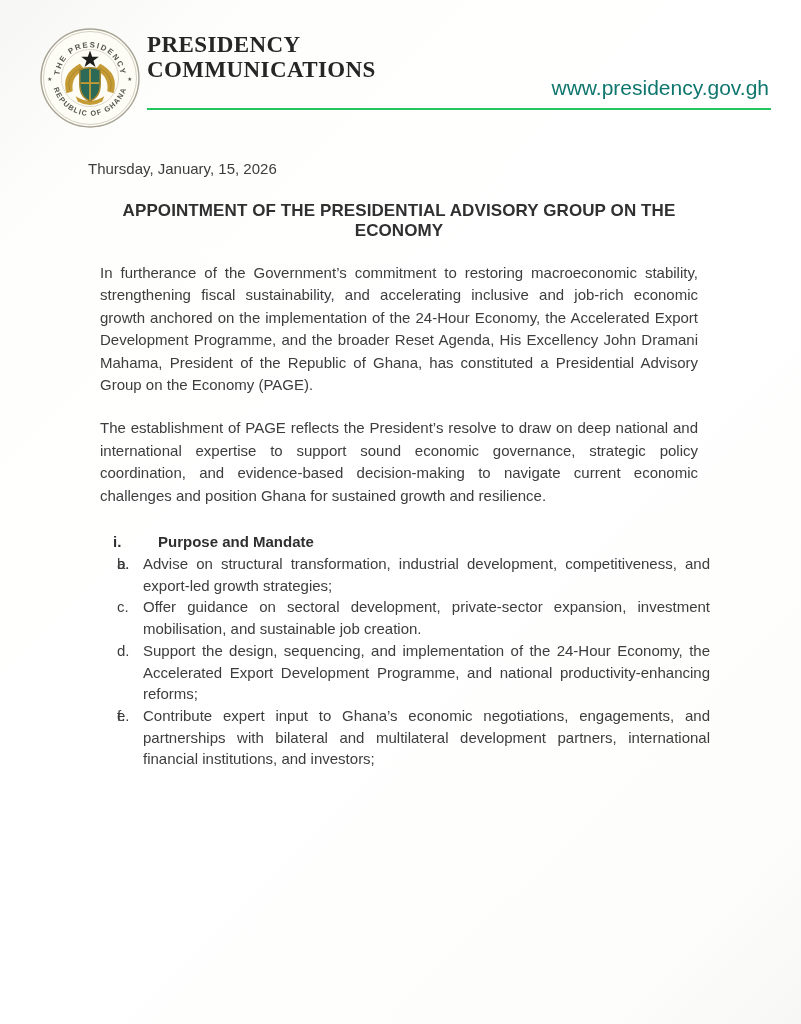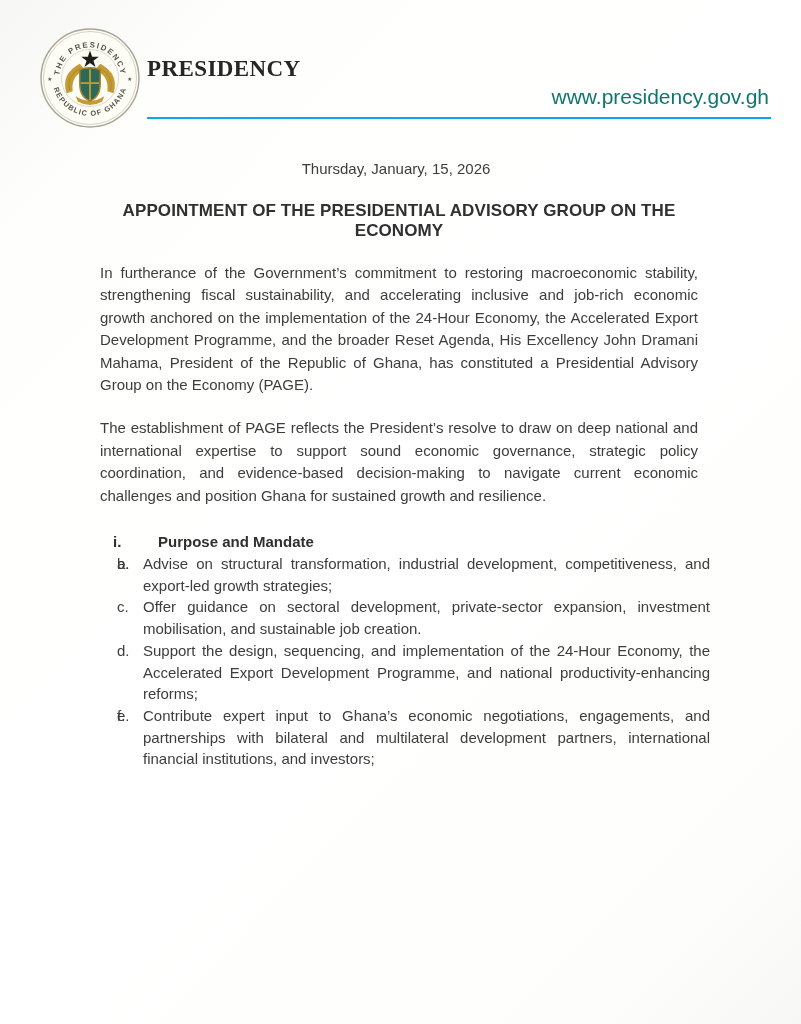--- a/index.html
+++ b/index.html
@@ -8,36 +8,36 @@
     background:linear-gradient(135deg,#f6f6f5 0%,#fefefd 14%,#ffffff 50%,#fdfdfc 88%,#f7f7f6 100%);
     font-family:"Liberation Sans","DejaVu Sans",sans-serif;
     color:#3d3d3d;
     -webkit-font-smoothing:antialiased;
   }
   .page{position:absolute;inset:0;}
 
   
   .seal{position:absolute;left:39px;top:27px;width:102px;height:102px;}
   .masthead{
-    position:absolute;left:147px;top:56px;right:30px;
-    border-bottom:2px solid #0ea5e9;padding-bottom:9px;height:52px;
+    position:absolute;left:147px;top:32px;right:30px;
+    border-bottom:2px solid #22c55e;padding-bottom:24px;height:52px;
   }
   .org-name{
     font-family:"Liberation Serif","DejaVu Serif",serif;
     font-weight:bold;font-size:23px;line-height:25px;
     letter-spacing:0.4px;color:#262626;
   }
   .website{
     position:absolute;right:2px;bottom:8px;
     font-size:21px;color:#0f766e;
   }
 
   
   .content{position:absolute;left:88px;top:150px;width:622px;font-size:15px;}
-  .date-line{text-align:center;margin:8px 6px 0 0;line-height:22px;}
+  .date-line{text-align:left;margin:8px 6px 0 0;line-height:22px;}
   .doc-title{
     text-align:center;font-weight:bold;color:#303030;
     margin-top:21px;font-size:17px;line-height:20px;letter-spacing:0.1px;
   }
   p.body-par{
     margin:12px;text-align:justify;line-height:22.4px;margin-top:21px;color:#3d3d3d;
   }
   .section-head{
     display:flex;margin-top:25px;font-weight:bold;color:#2f2f2f;line-height:20px;
   }
@@ -80,20 +80,21 @@
       <path d="M36,68 Q50,77 64,68 L62,73 Q50,80 38,73 Z" fill="#c49b35"></path>
       <path d="M50,40 C56,40 60,42 60,42 L60,56 C60,66 56,70.5 50,72.5 C44,70.5 40,66 40,56 L40,42 C40,42 44,40 50,40 Z" fill="#2c6a57" stroke="#a8842a" stroke-width="1.4"></path>
       <line x1="50" y1="41.5" x2="50" y2="71.5" stroke="#c49b35" stroke-width="1.8"></line>
       <line x1="41" y1="55" x2="59" y2="55" stroke="#c49b35" stroke-width="1.8"></line>
       <polygon points="50,23 52.1,29.2 58.6,29.2 53.4,33 55.4,39.2 50,35.4 44.6,39.2 46.6,33 41.4,29.2 47.9,29.2" fill="#1d1d1b"></polygon>
     </g>
   </svg>
 
   <div class="masthead">
     <div class="org-name">PRESIDENCY</div>
+    <div class="org-name">COMMUNICATIONS</div>
     <div class="website">www.presidency.gov.gh</div>
   </div>
 
   <div class="content">
     <div class="date-line">Thursday, January, 15, 2026</div>
 
     <div class="doc-title">APPOINTMENT OF THE PRESIDENTIAL ADVISORY GROUP ON THE ECONOMY</div>
 
     <p class="body-par">In furtherance of the Government’s commitment to restoring macroeconomic stability, strengthening fiscal sustainability, and accelerating inclusive and job-rich economic growth anchored on the implementation of the 24-Hour Economy, the Accelerated Export Development Programme, and the broader Reset Agenda, His Excellency John Dramani Mahama, President of the Republic of Ghana, has constituted a Presidential Advisory Group on the Economy (PAGE).</p>
 

